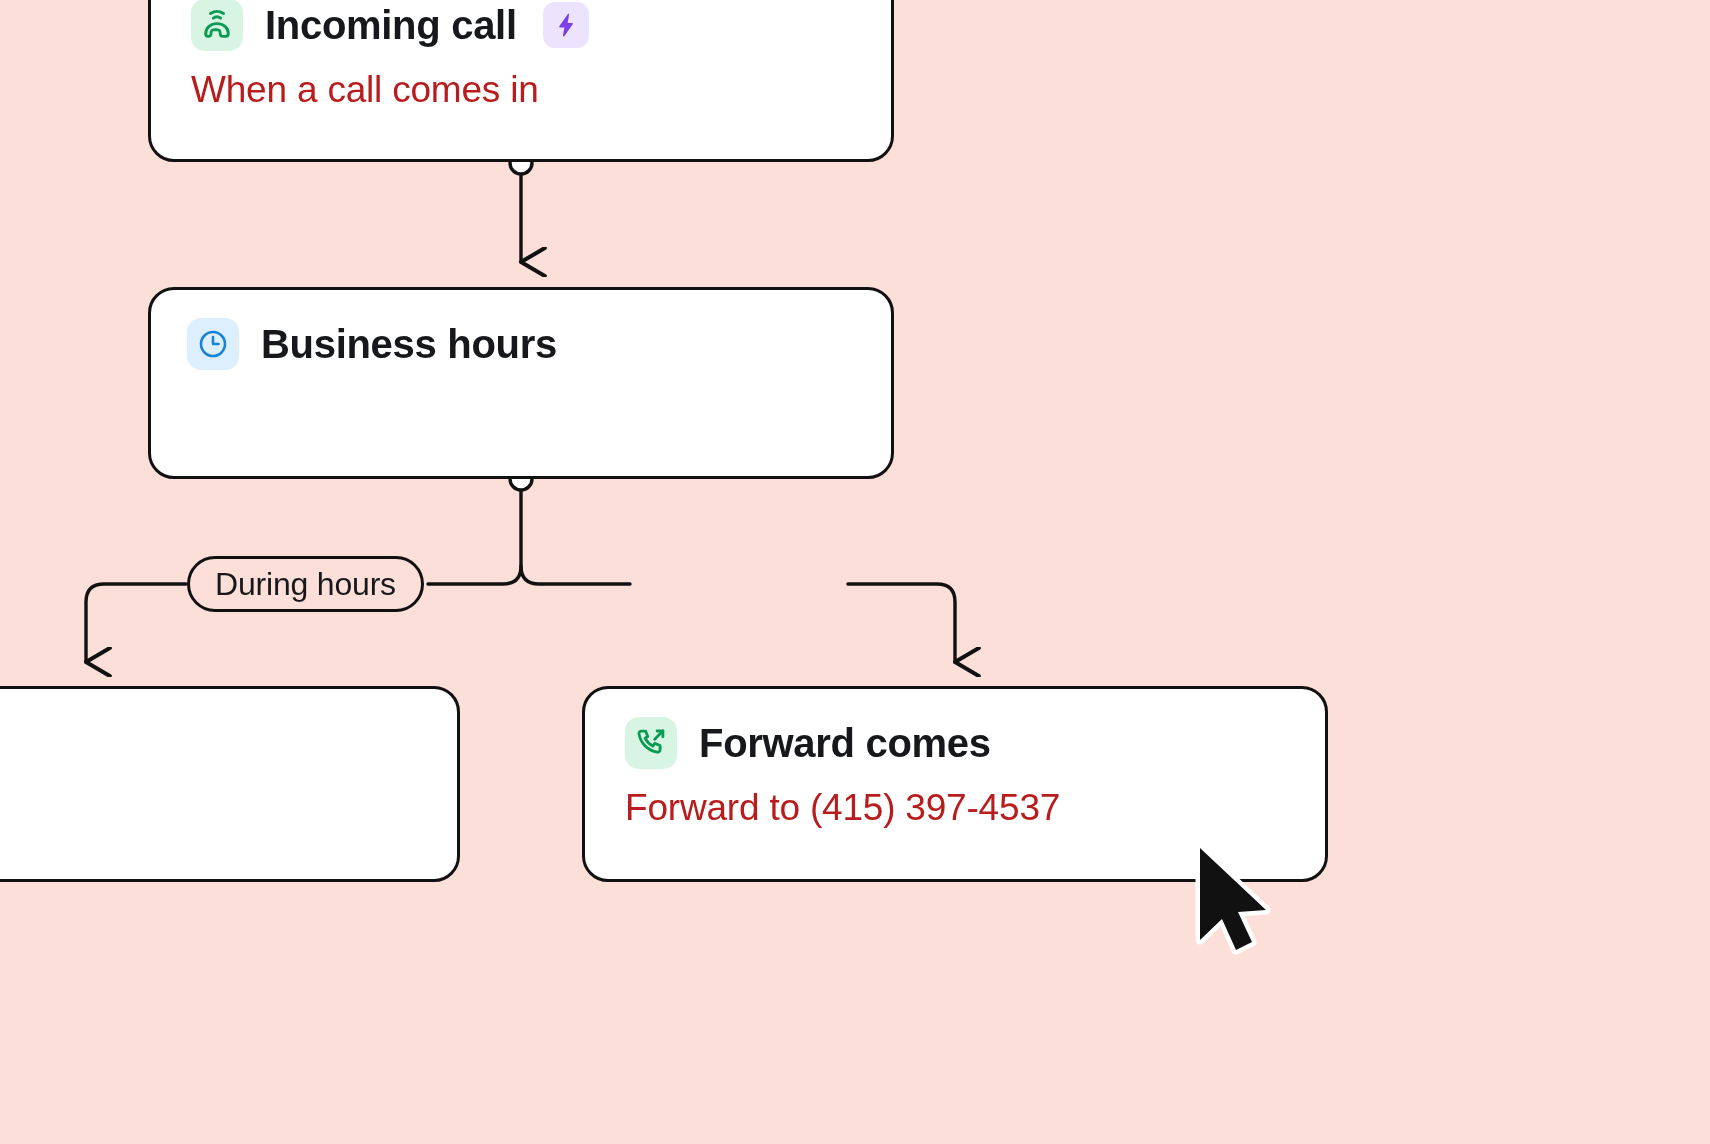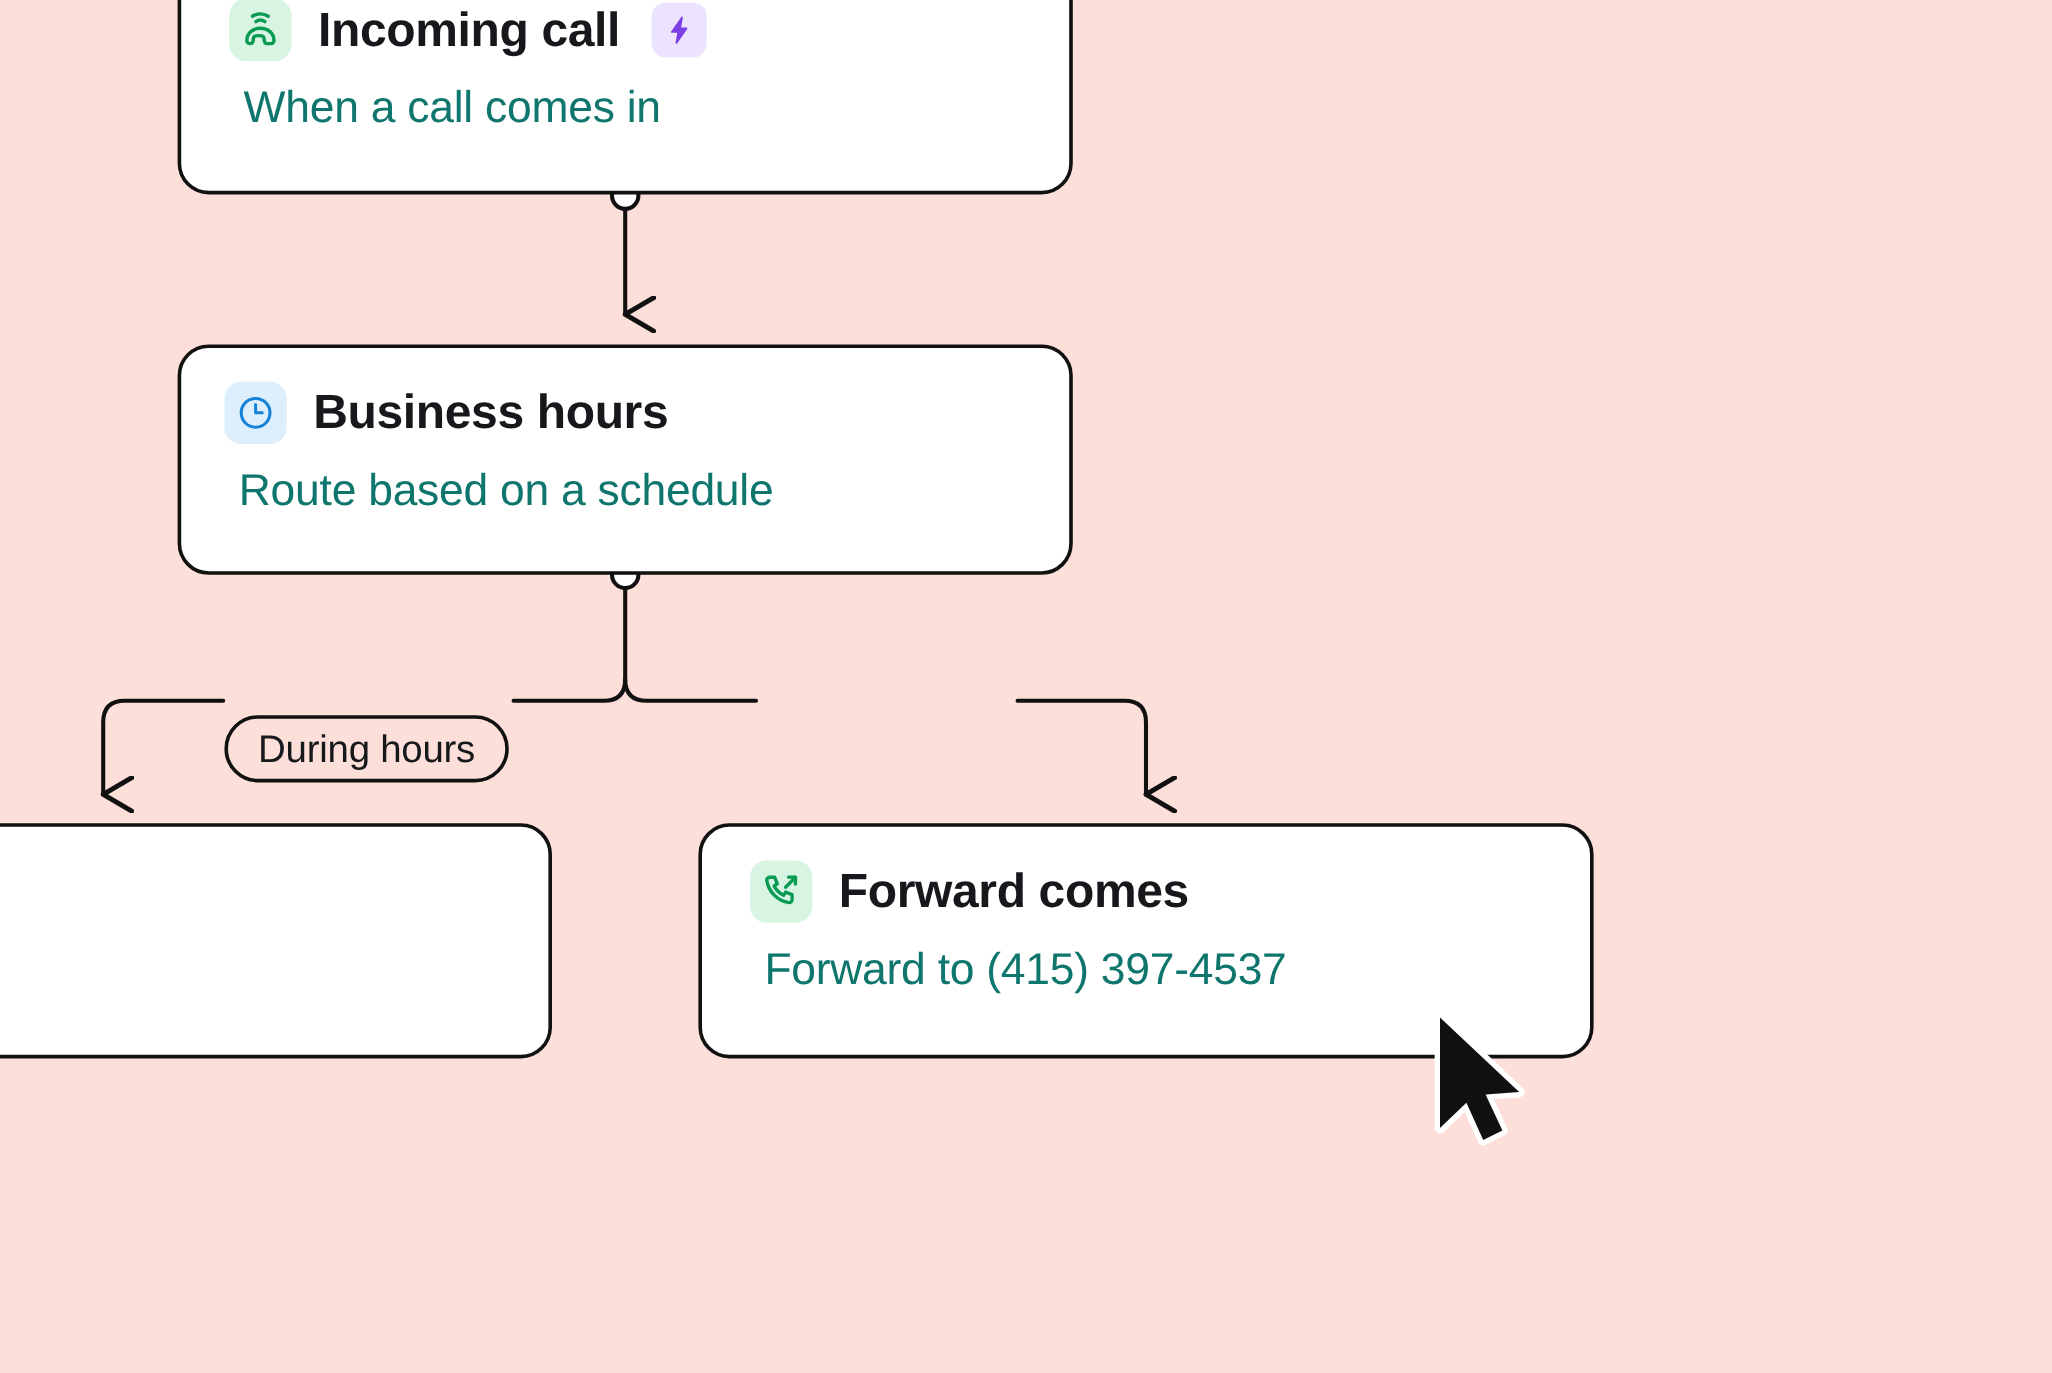--- a/index.html
+++ b/index.html
@@ -51,24 +51,23 @@
   .node-title {
     font-size: 40px;
     font-weight: 700;
     color: #16181c;
     letter-spacing: -0.3px;
     white-space: nowrap;
   }
   .node-sub {
     margin-top: 16px;
     font-size: 37px;
-    color: #0f766e;
+    color: #b91c1c;
     letter-spacing: -0.2px;
     white-space: nowrap;
-    margin-left: 12px;
   }
   .trigger-badge {
     width: 46px;
     height: 46px;
     border-radius: 12px;
     background: #ece4fe;
     display: flex;
     align-items: center;
     justify-content: center;
     flex: 0 0 auto;
@@ -122,21 +121,20 @@
     color: #16181c;
     font-size: 32px;
     letter-spacing: -0.2px;
     height: 56px;
     display: flex;
     align-items: center;
     justify-content: center;
     padding: 0 26px;
     box-sizing: border-box;
     white-space: nowrap;
-    margin-top: 40px;
   }
   #pill-during { left: 187px; top: 556px; width: 237px; }
   #pill-after  { left: 634px; top: 556px; width: 212px; }
 
   
   .cursor {
     position: absolute;
     left: 1188px;
     top: 842px;
     width: 86px;
@@ -198,21 +196,20 @@
   <div class="node" id="node-business">
     <div class="node-head">
       <span class="node-badge badge-blue">
         <svg width="32" height="32" viewBox="0 0 24 24" fill="none" stroke="#1683d8" stroke-width="1.9" stroke-linecap="round" stroke-linejoin="round">
           <circle cx="12" cy="12" r="9"></circle>
           <path d="M12 6.8V12h4.2"></path>
         </svg>
       </span>
       <span class="node-title">Business hours</span>
     </div>
-    <div class="node-sub">Route based on a schedule</div>
   </div>
 
   <div class="pill" id="pill-during">During hours</div>
 
   <div class="node" id="node-leftcut">
     <div class="node-head">
       
     </div>
     <div class="node-sub">a total of 30s</div>
   </div>

